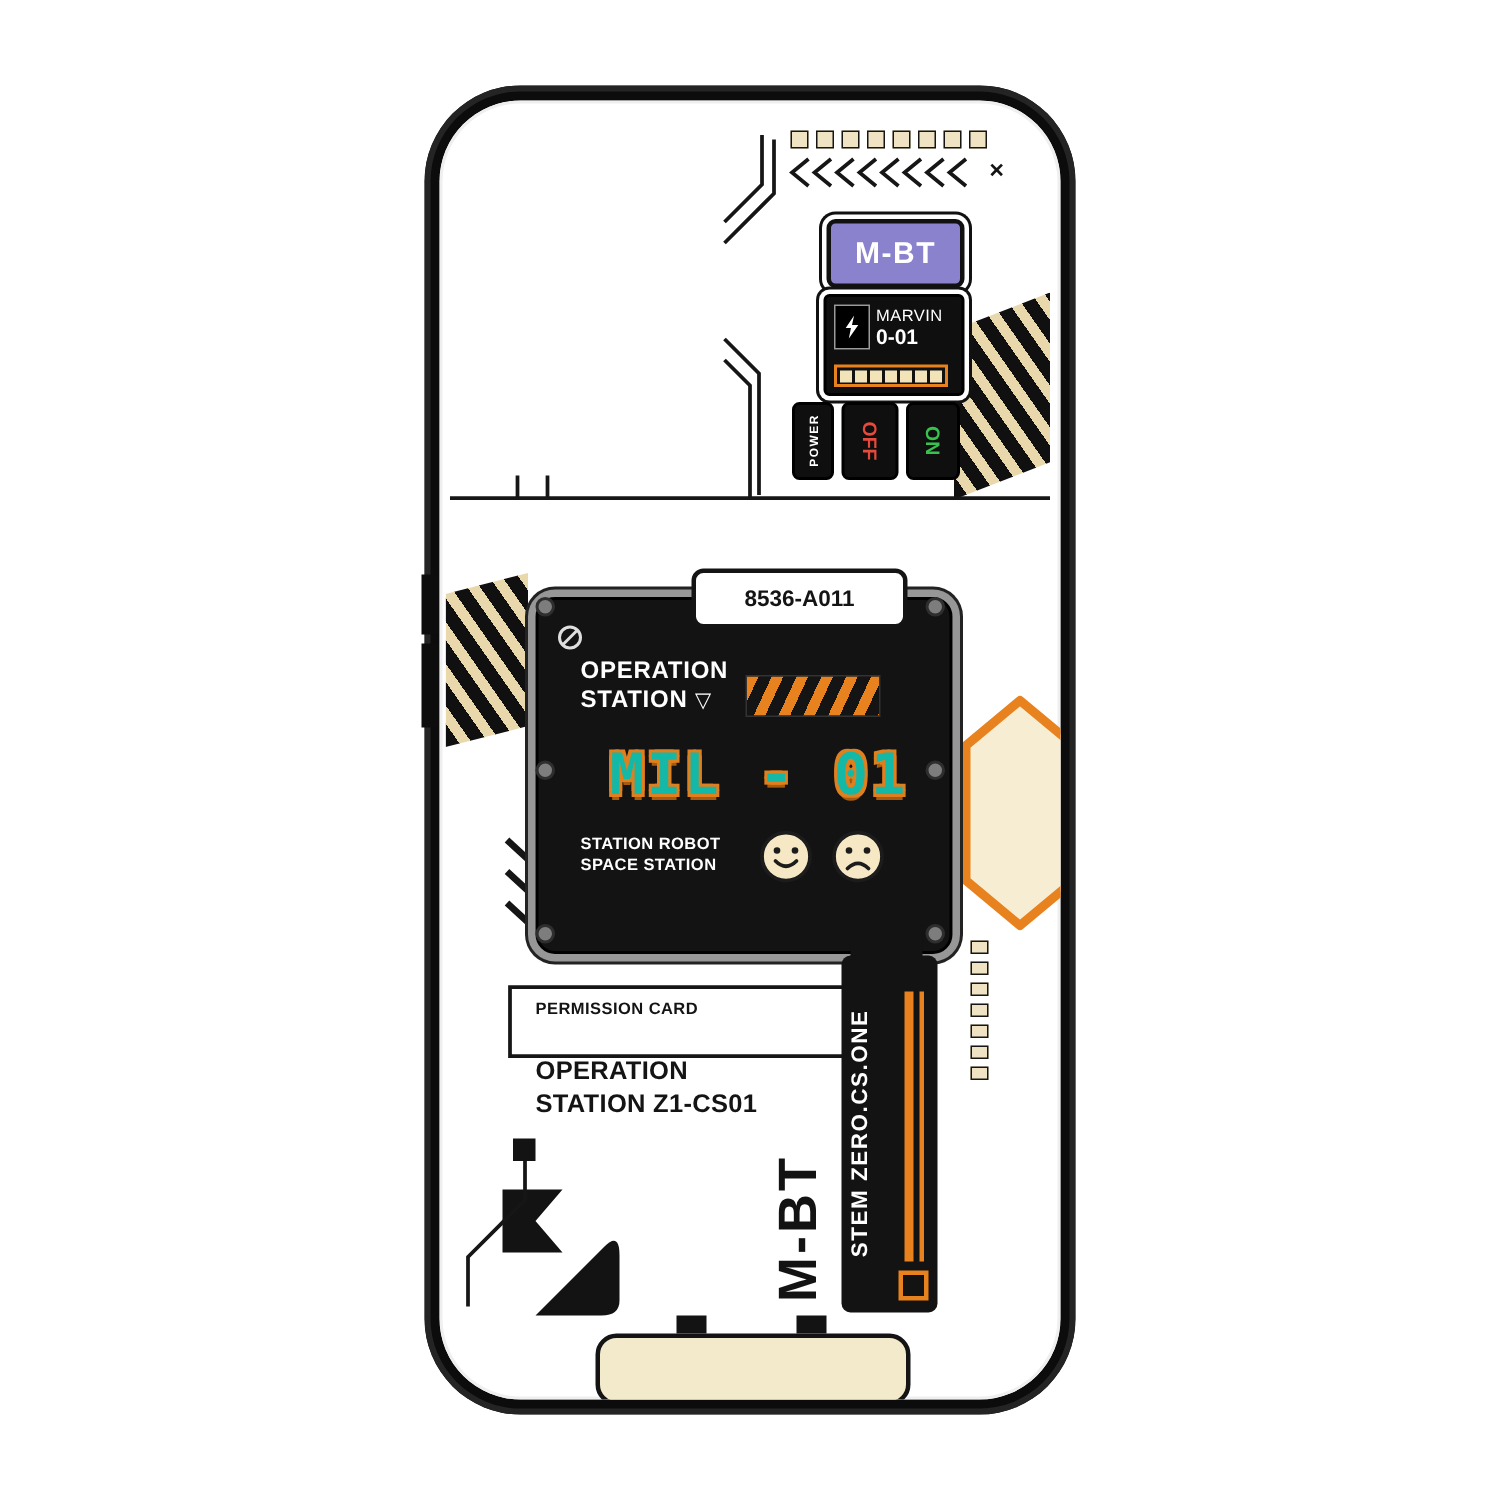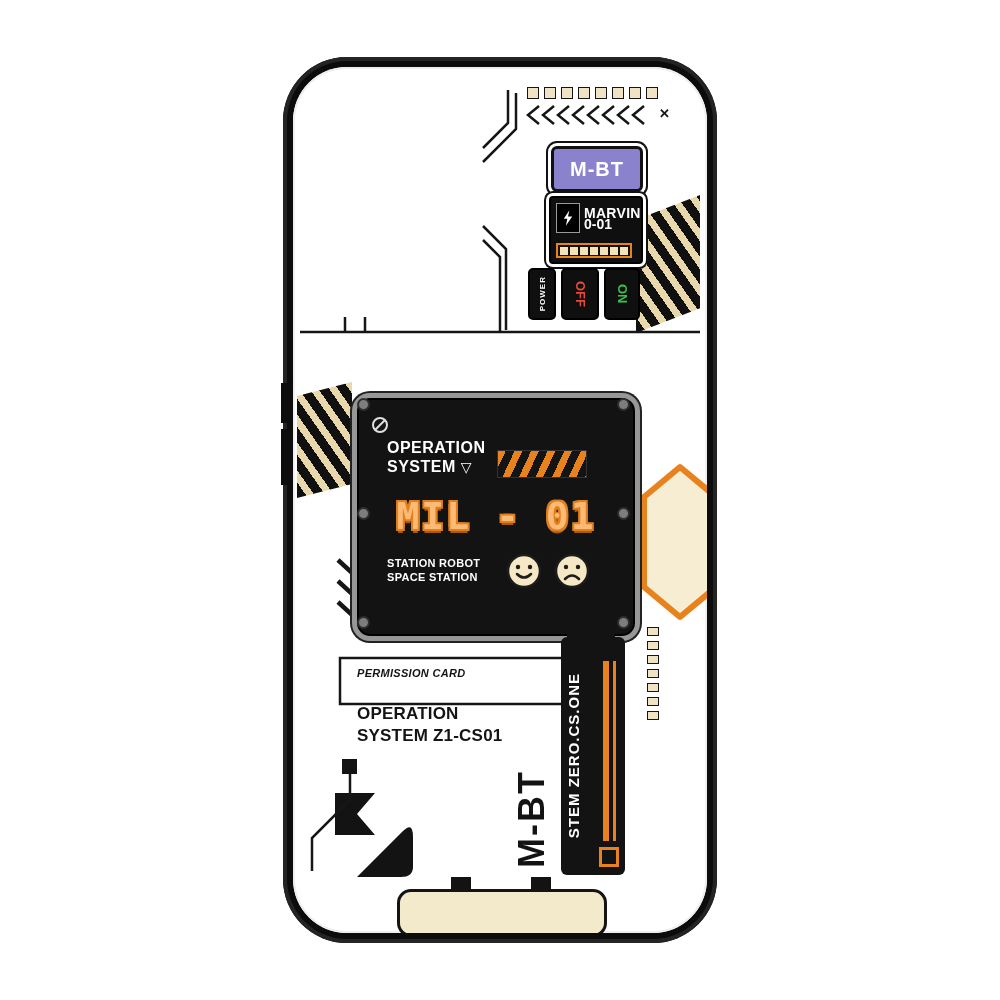--- a/index.html
+++ b/index.html
@@ -39,21 +39,21 @@
   .hazard{background:repeating-linear-gradient(115deg,#e8821e 0 7px,#141414 7px 15px);border:1px solid #333;}
 
   
   .mbt-badge{left:258px;top:79px;width:86px;height:40px;background:#8b82ce;border:3px solid #111;
              border-radius:6px;display:flex;align-items:center;justify-content:center;
              box-shadow:0 0 0 3px #fff,0 0 0 5px #111;color:#fff;font-weight:800;font-size:20px;letter-spacing:1px;z-index:3;}
   .marvin{left:256px;top:129px;width:90px;height:64px;background:#0f0f0f;border:2px solid #000;border-radius:4px;
           box-shadow:0 0 0 3px #fff,0 0 0 5px #111;z-index:3;}
   .bolt-box{position:absolute;left:5px;top:5px;width:22px;height:28px;background:#000;border:1.5px solid #9a9a9a;
             display:flex;align-items:center;justify-content:center;}
-  .marvin-name{position:absolute;left:33px;top:7px;color:#fff;font-size:14px;font-weight:700;letter-spacing:.3px;}
+  .marvin-name{position:absolute;left:33px;top:7px;color:#fff;font-size:11px;font-weight:400;letter-spacing:.3px;}
   .marvin-code{position:absolute;left:33px;top:18px;color:#fff;font-size:14px;font-weight:800;text-align:center;}
   .battery{position:absolute;left:5px;bottom:4px;width:76px;height:15px;border:2px solid #e8821e;
            display:flex;gap:2px;padding:1.5px;box-sizing:border-box;background:#111;}
   .battery span{flex:1;background:#f2e4b8;display:block;}
 
   .power-row{left:235px;top:201px;display:flex;gap:5px;z-index:3;}
   .power-box{height:48px;background:#0f0f0f;border:2px solid #000;border-radius:5px;
              display:flex;align-items:center;justify-content:center;}
   .vtext{writing-mode:vertical-rl;transform:rotate(180deg);}
   .vtext-down{writing-mode:vertical-rl;}
@@ -62,26 +62,26 @@
 
   
   .panel{left:59px;top:326px;width:278px;height:238px;background:#131313;border:5px solid #979797;
          border-radius:18px;box-shadow:0 0 0 2px #222,inset 0 0 0 2px #000;z-index:2;}
   .bolt{position:absolute;width:9px;height:9px;border-radius:50%;background:#7d7d7d;border:2px solid #2e2e2e;z-index:4;}
   .serial-tab{left:168px;top:312px;width:138px;height:34px;background:#fff;border:3px solid #141414;border-radius:8px;
               display:flex;align-items:center;justify-content:center;font-weight:800;font-size:15px;z-index:6;}
   .os-block{position:absolute;left:30px;top:40px;color:#fff;font-weight:800;font-size:16px;line-height:19px;letter-spacing:.5px;}
   .tri{font-size:14px;font-weight:normal;}
   .mil{position:absolute;left:0;top:96px;width:100%;text-align:center;
-       font-family:"DejaVu Sans Mono",monospace;font-weight:bold;font-size:38px;letter-spacing:2px;color:#fdba74;
-       text-shadow:-2px -2px 0 #e07f1e,2px -2px 0 #e07f1e,-2px 2px 0 #e07f1e,2px 2px 0 #e07f1e,0 4px 0 #a85a10;}
+       font-family:"DejaVu Sans Mono",monospace;font-weight:bold;font-size:38px;letter-spacing:2px;color:#14b8a6;
+       text-shadow:-2px -2px 0 #e07f1e,2px -2px 0 #e07f1e,-2px 2px 0 #e07f1e,2px 2px 0 #e07f1e,0 4px 0 #a85a10;padding-left:10px;}
   .sub-block{position:absolute;left:30px;top:158px;color:#fff;font-weight:800;font-size:11px;line-height:14px;letter-spacing:.3px;}
 
   
-  .perm-label{left:64px;top:600px;font-size:11px;font-weight:800;letter-spacing:.3px;font-style:italic;}
+  .perm-label{left:64px;top:600px;font-size:11px;font-weight:800;letter-spacing:.3px;}
   .os-bottom{left:64px;top:636px;font-size:17px;font-weight:800;line-height:22px;letter-spacing:.2px;}
   .mini-sq{left:49px;top:692px;width:15px;height:15px;background:#131313;}
   .mbt-vert{left:212px;top:690px;width:54px;height:124px;font-size:36px;font-weight:800;letter-spacing:2px;color:#131313;
             display:flex;align-items:center;justify-content:center;}
   .stem{left:268px;top:550px;width:64px;height:260px;z-index:2;}
   .stem .main{position:absolute;left:0;top:20px;width:64px;height:238px;background:#131313;border-radius:6px;}
   .stem-text{position:absolute;left:4px;top:12px;height:214px;color:#fff;font-size:15px;font-weight:800;letter-spacing:1px;
              display:flex;align-items:center;}
   .tabs{width:20px;height:12px;background:#131313;}
   .cream-bar{left:104px;top:822px;width:204px;height:42px;background:#f3eacb;border:3px solid #141414;border-radius:14px;}
@@ -170,30 +170,33 @@
         </div>
         <div class="power-box" style="width:32px;">
           <span class="vtext-down" style="color:#38c24d;font-size:13px;font-weight:800;">ON</span>
         </div>
       </div>
 
       <div class="abs stripes" style="left:343px;top:128px;width:64px;height:138px;clip-path:polygon(0 18%,100% 0,100% 82%,0 100%);"></div>
       <div class="abs stripes" style="left:4px;top:315px;width:55px;height:116px;clip-path:polygon(0 12%,100% 0,100% 88%,0 100%);"></div>
 
 
+      <div class="abs serial-tab">
+        <span>8536-A011</span>
+      </div>
 
       <div class="abs panel">
         <svg class="abs" style="left:14px;top:18px;" width="18" height="18" viewBox="0 0 18 18">
           <circle cx="9" cy="9" r="7" fill="none" stroke="#dedede" stroke-width="2"></circle>
           <path d="M4,14 L14,4" stroke="#dedede" stroke-width="2"></path>
         </svg>
         <div class="os-block">
           <div>OPERATION</div>
           <div>
-            <span>SYSTEM</span>
+            <span>STATION</span>
             <span class="tri">▽</span>
           </div>
         </div>
         <div class="abs hazard" style="left:140px;top:52px;width:88px;height:26px;"></div>
         <div class="mil">MIL - 01</div>
         <div class="sub-block">
           <div>STATION ROBOT</div>
           <div>SPACE STATION</div>
         </div>
         <svg class="abs" style="left:148px;top:154px;" width="38" height="38" viewBox="0 0 38 38">
@@ -225,21 +228,21 @@
         <g fill="none" stroke="#161616" stroke-width="4.5">
           <path d="M3,3 L16,15 L29,3"></path>
             <path d="M3,24 L16,36 L29,24"></path>
             <path d="M3,45 L16,57 L29,45"></path>
         </g>
       </svg>
 
       <div class="abs perm-label">PERMISSION CARD</div>
       <div class="abs os-bottom">
         <div>OPERATION</div>
-        <div>SYSTEM Z1-CS01</div>
+        <div>STATION Z1-CS01</div>
       </div>
       <div class="abs mini-sq"></div>
 
       <svg class="abs" style="left:36px;top:722px;" width="90" height="92" viewBox="0 0 90 92">
         <polygon points="6,4 46,4 28,25 46,46 6,46" fill="#131313"></polygon>
         <path d="M28,88 L74,42 Q84,32 84,48 L84,78 Q84,88 72,88 Z" fill="#131313"></path>
       </svg>
 
       <div class="abs mbt-vert">
         <span class="vtext">M-BT</span>

